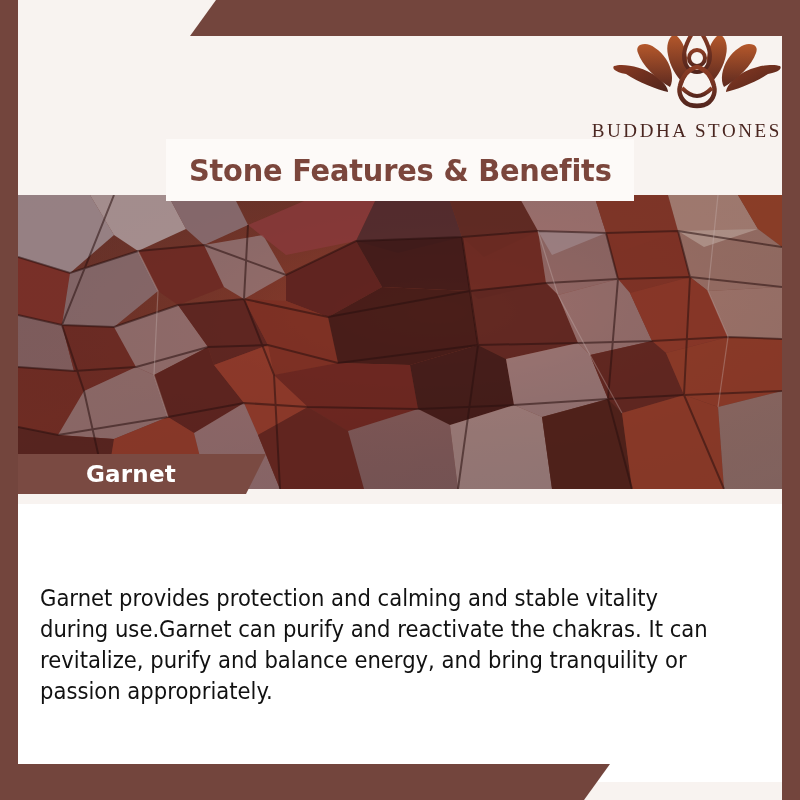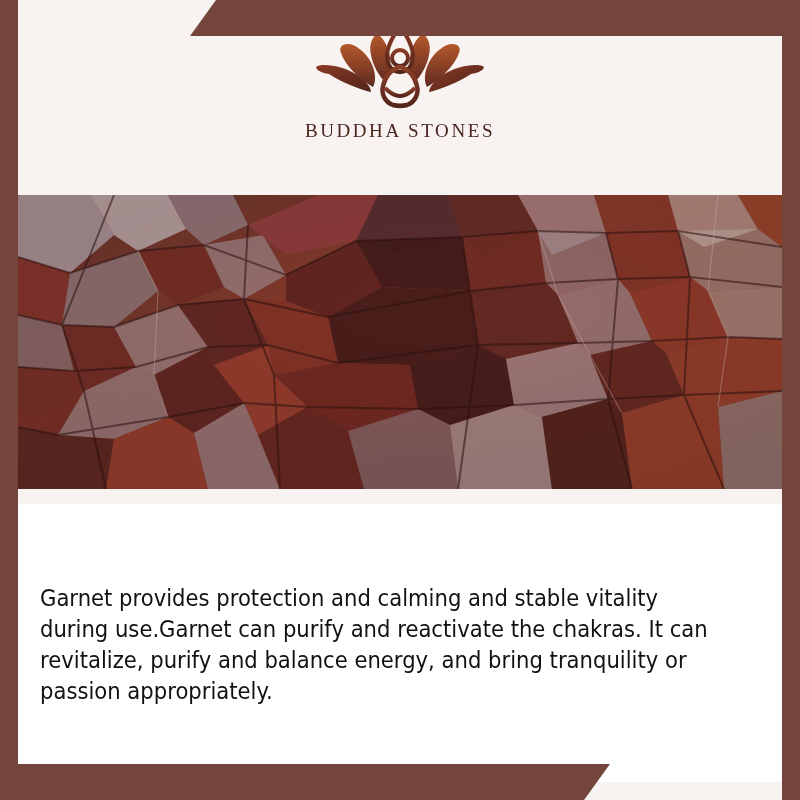--- a/index.html
+++ b/index.html
@@ -73,21 +73,21 @@
     z-index: 2;
     overflow: hidden;
   }
 
   
   .logo-block {
     position: absolute;
     left: 0;
     top: 4px;
     width: 764px;
-    text-align: center;
+    text-align: right;
   }
   .logo-mark {
     display: block;
     margin: 0 auto;
   }
   .logo-word {
     display: block;
     margin-top: 2px;
     font-family: "Liberation Serif", serif;
     font-size: 19px;
@@ -342,21 +342,27 @@
           <path d="M660 36 L672 82 L666 200 L706 294"></path>
         </g>
         <g stroke="#c9b6b4" stroke-width="1.2" opacity="0.35" fill="none">
           <path d="M120 56 L140 96 L136 180 L150 222"></path>
           <path d="M520 36 L540 100 L572 160 L604 218"></path>
           <path d="M700 0 L690 96 L710 142 L700 212"></path>
         </g>
       </svg>
     </div>
 
-
+    <div class="title-panel">
+      <span class="title-text">Stone Features &amp; Benefits</span>
+    </div>
+
+    <div class="stone-tag">
+      <span>Garnet</span>
+    </div>
 
     <div class="body-panel">
       <div class="spacer-top"></div>
 
 
       <div class="paragraph">Garnet provides protection and calming and stable vitality during use.Garnet can purify and reactivate the chakras. It can revitalize, purify and balance energy, and bring tranquility or passion appropriately.</div>
     </div>
 
   </div>
 </div>

